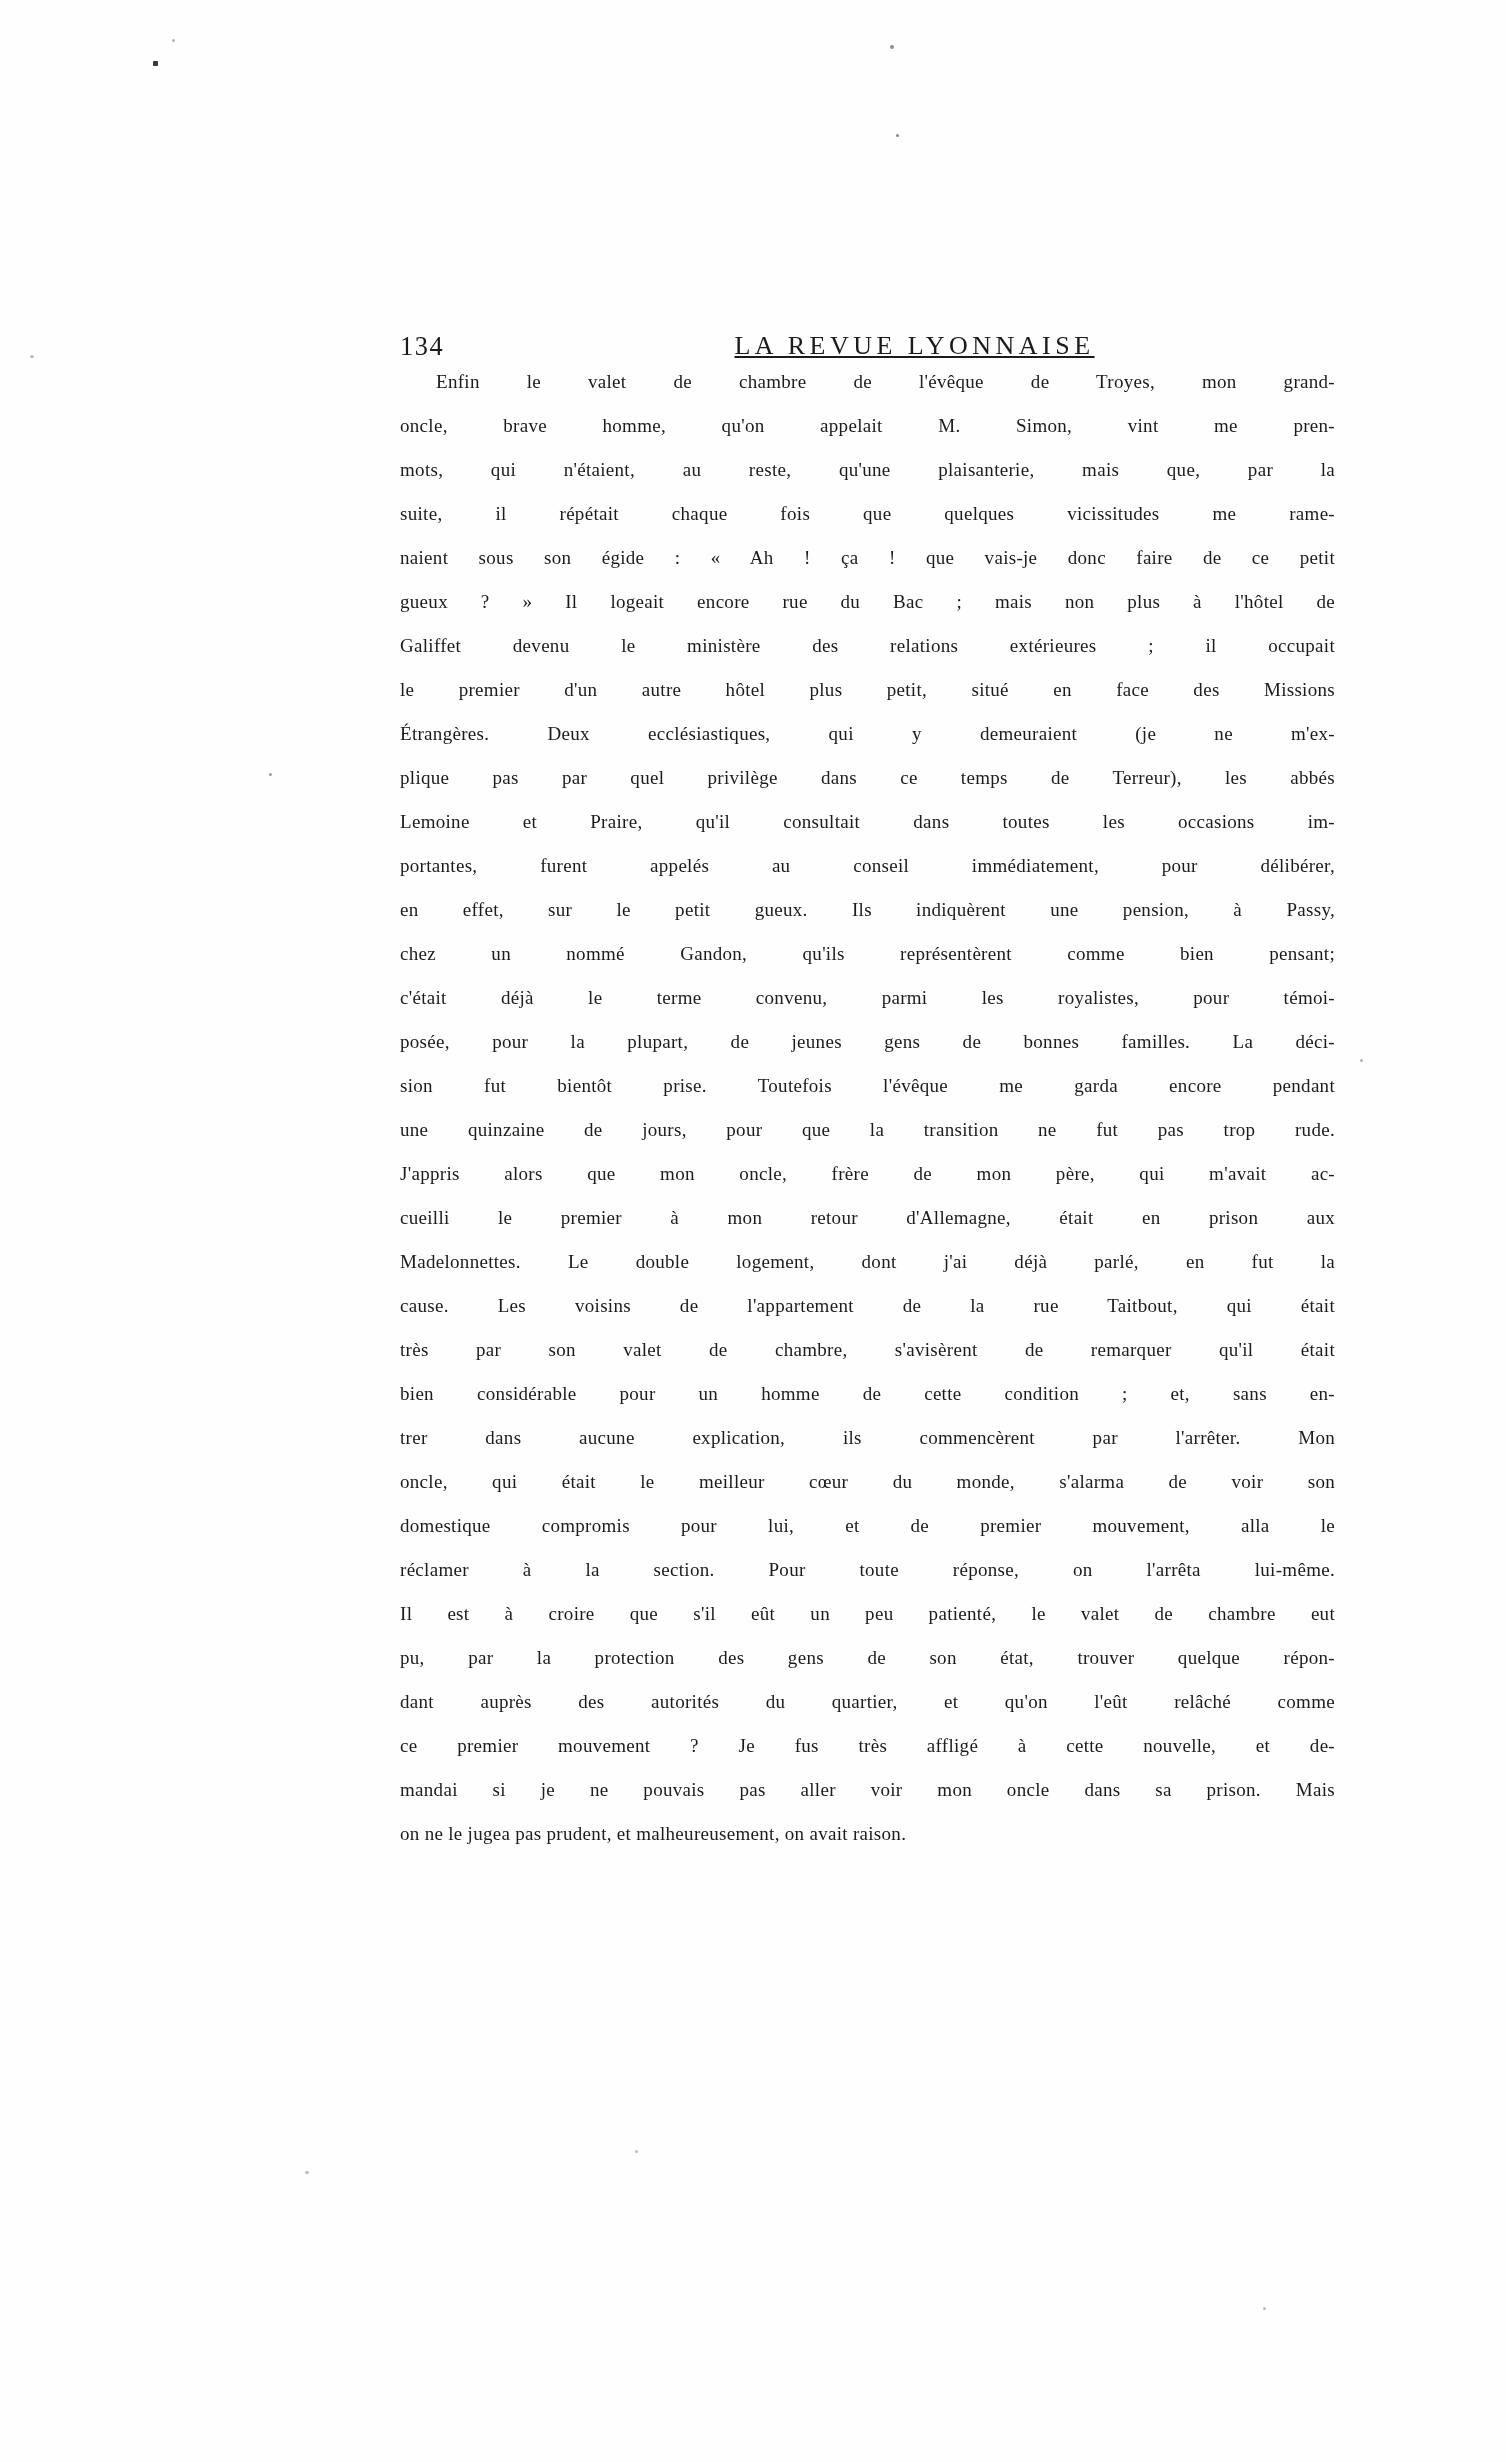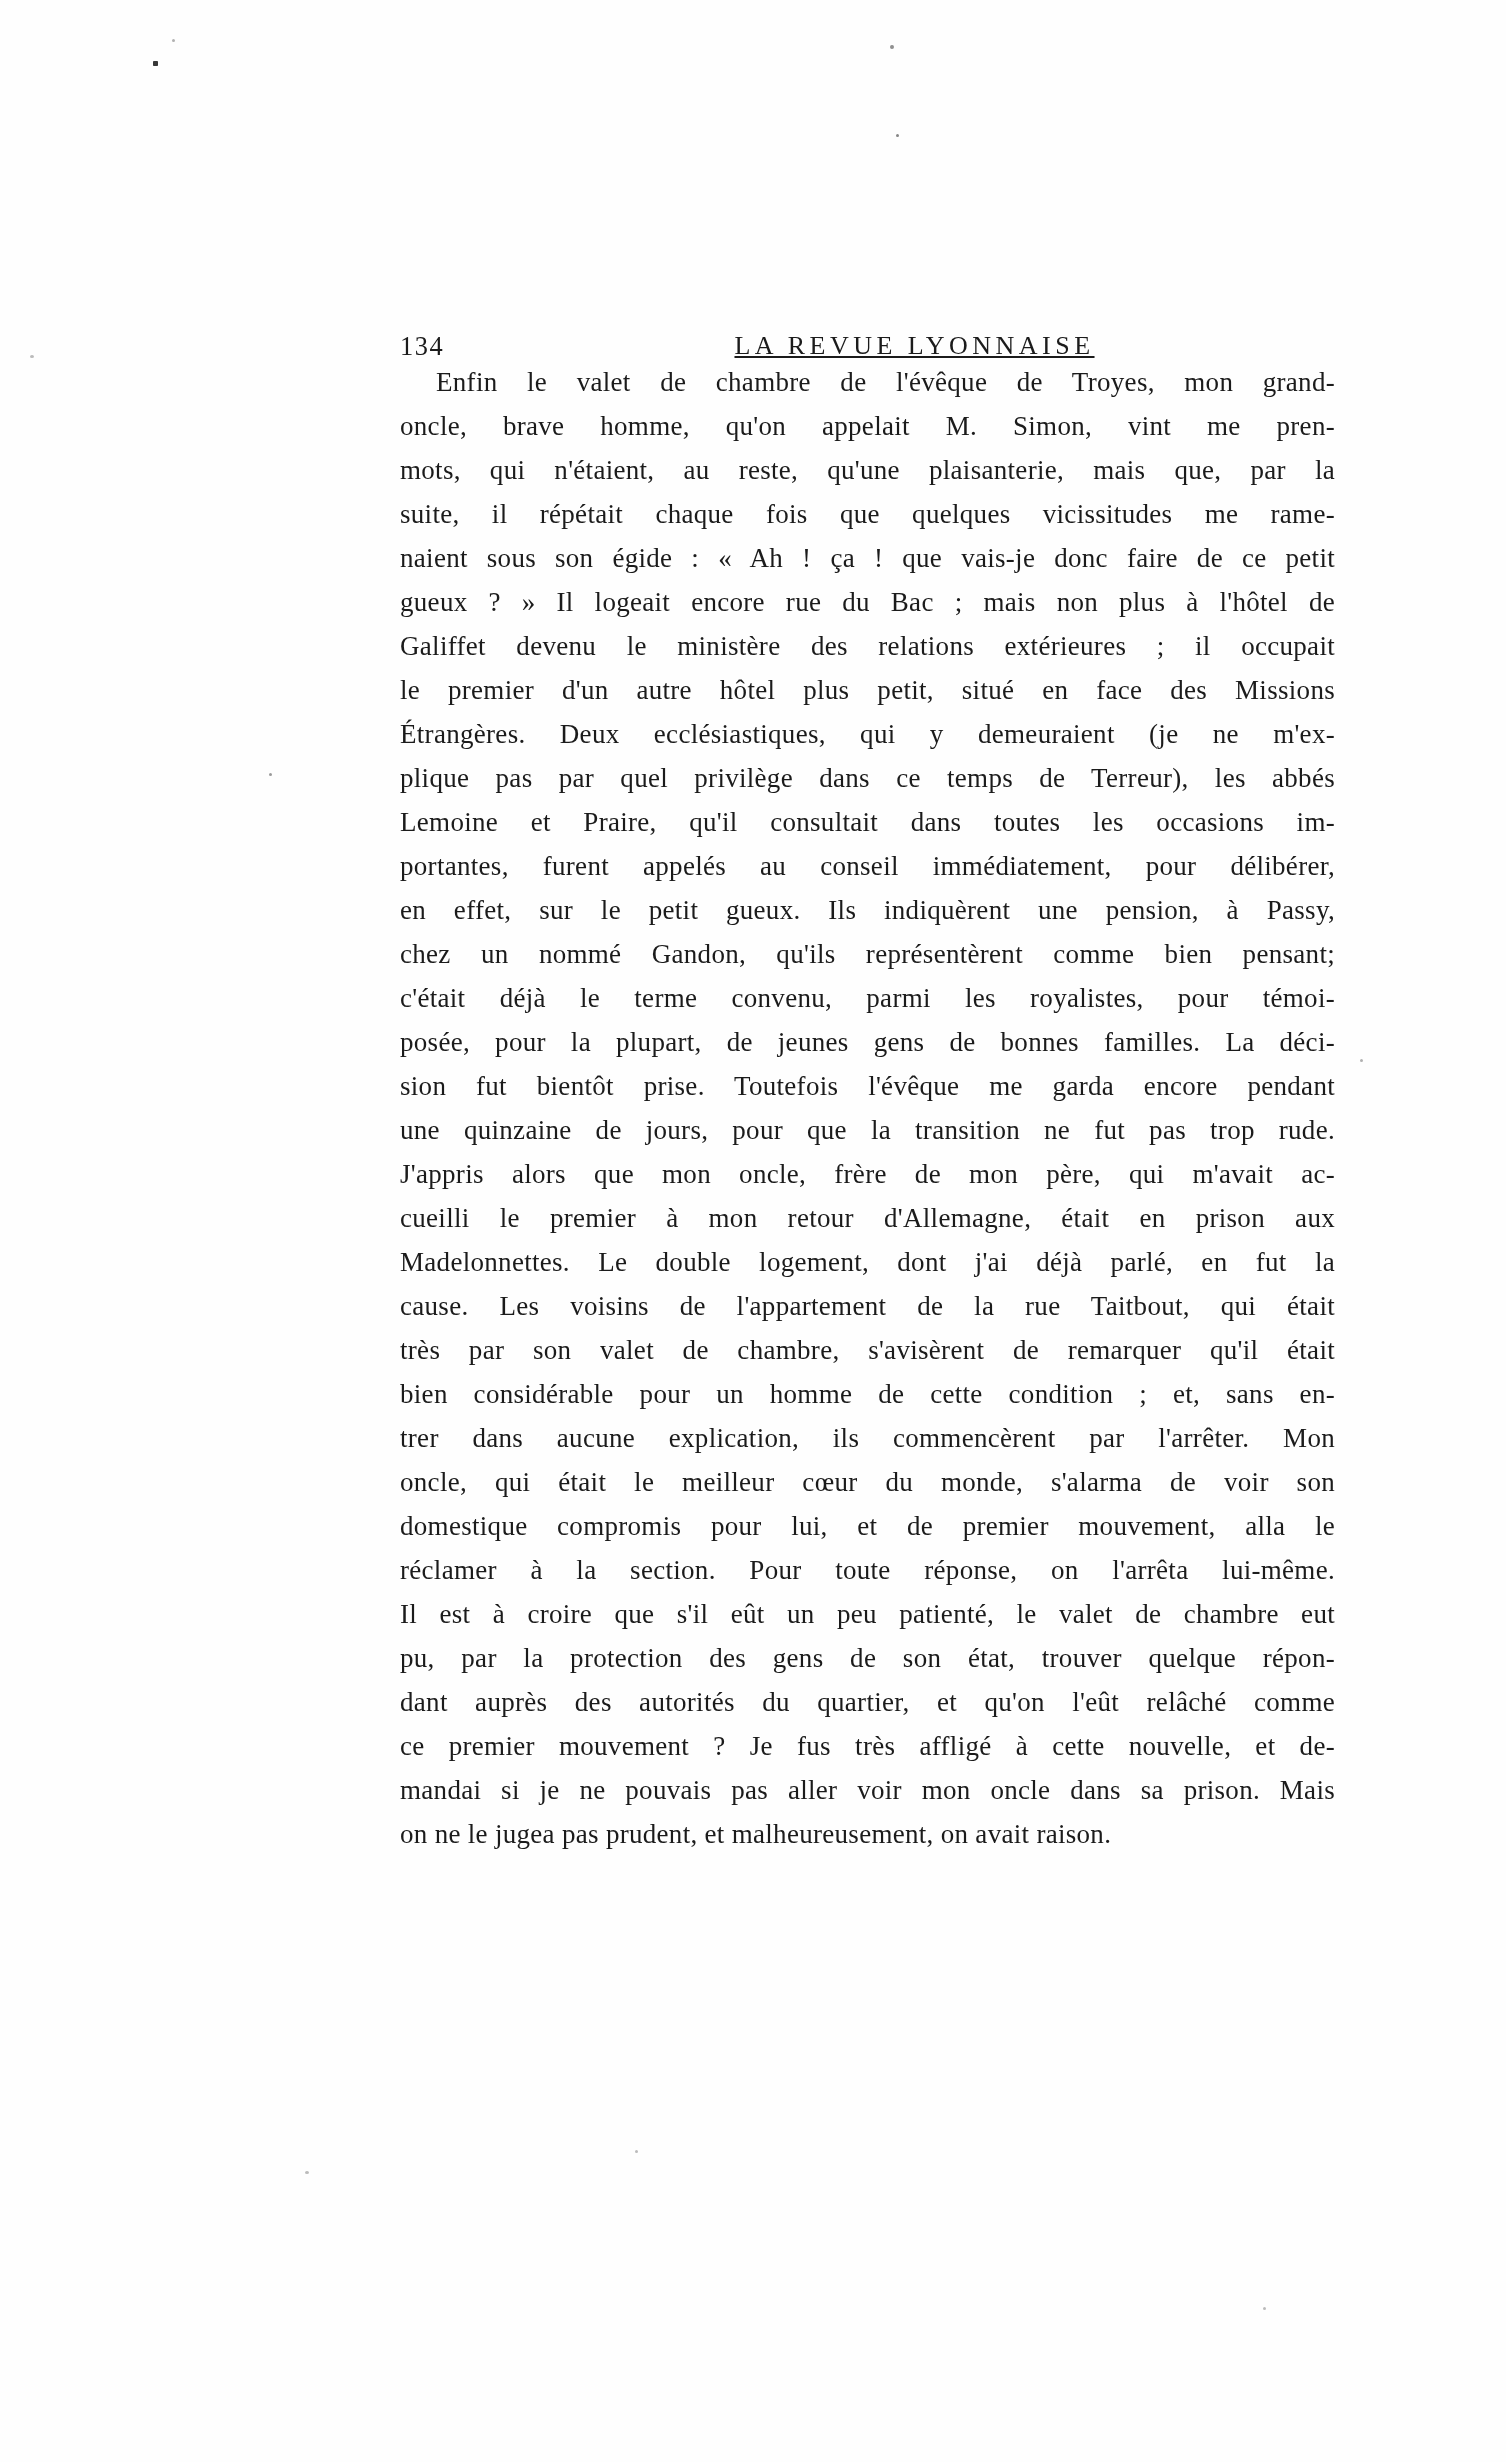--- a/index.html
+++ b/index.html
@@ -44,21 +44,21 @@
     font-size: 26px;
     letter-spacing: 4.5px;
     white-space: nowrap;
     text-decoration: underline;
   }
   .body-text {
     position: absolute;
     top: 360px;
     left: 400px;
     width: 935px;
-    font-size: 27px;
+    font-size: 19px;
     line-height: 44px;
     letter-spacing: 0.3px;
   }
   .line {
     text-align: justify;
     text-align-last: justify;
     white-space: normal;
     height: 44px;
     overflow: visible;
   }

